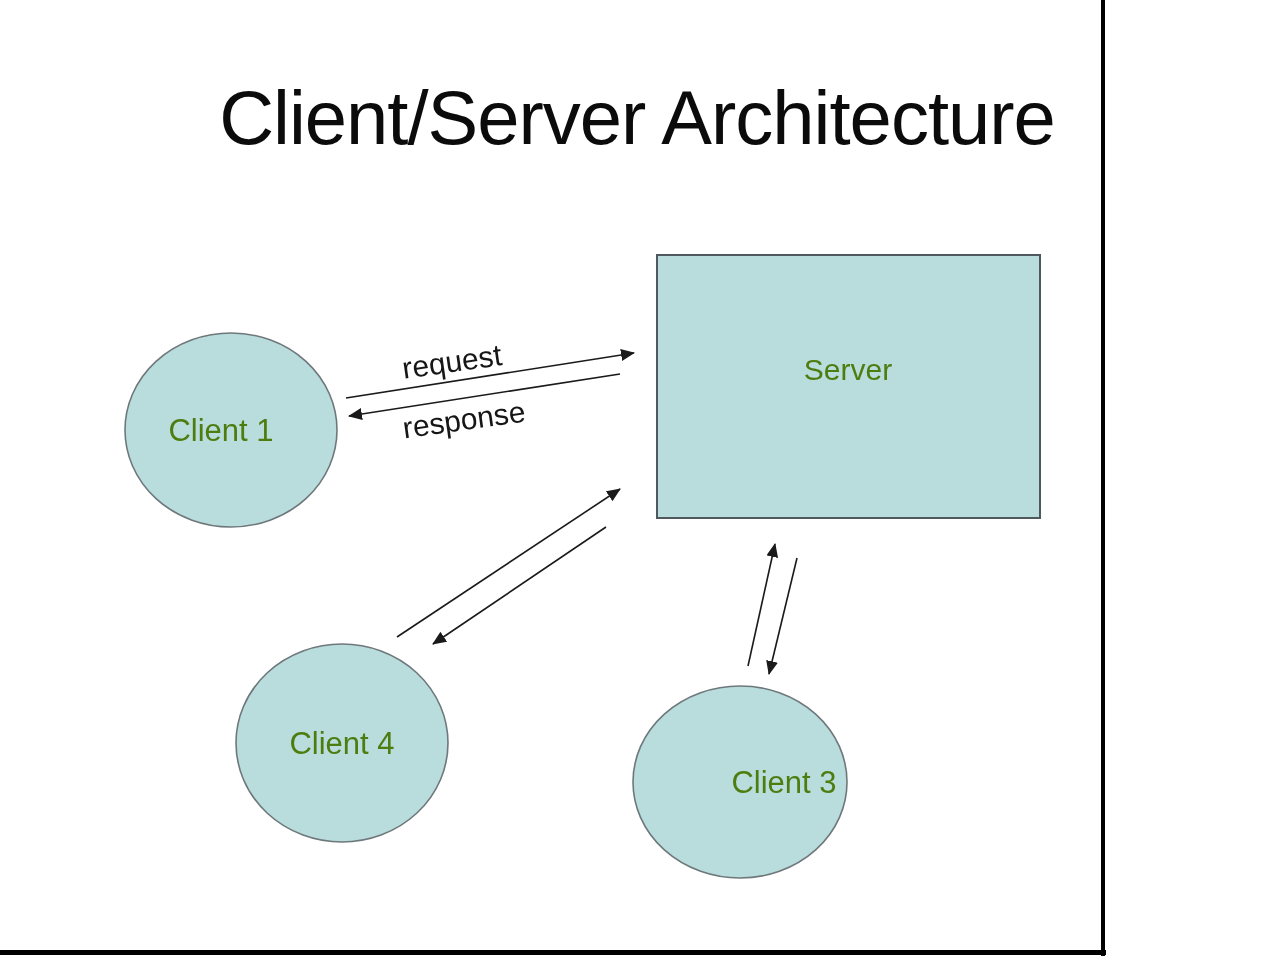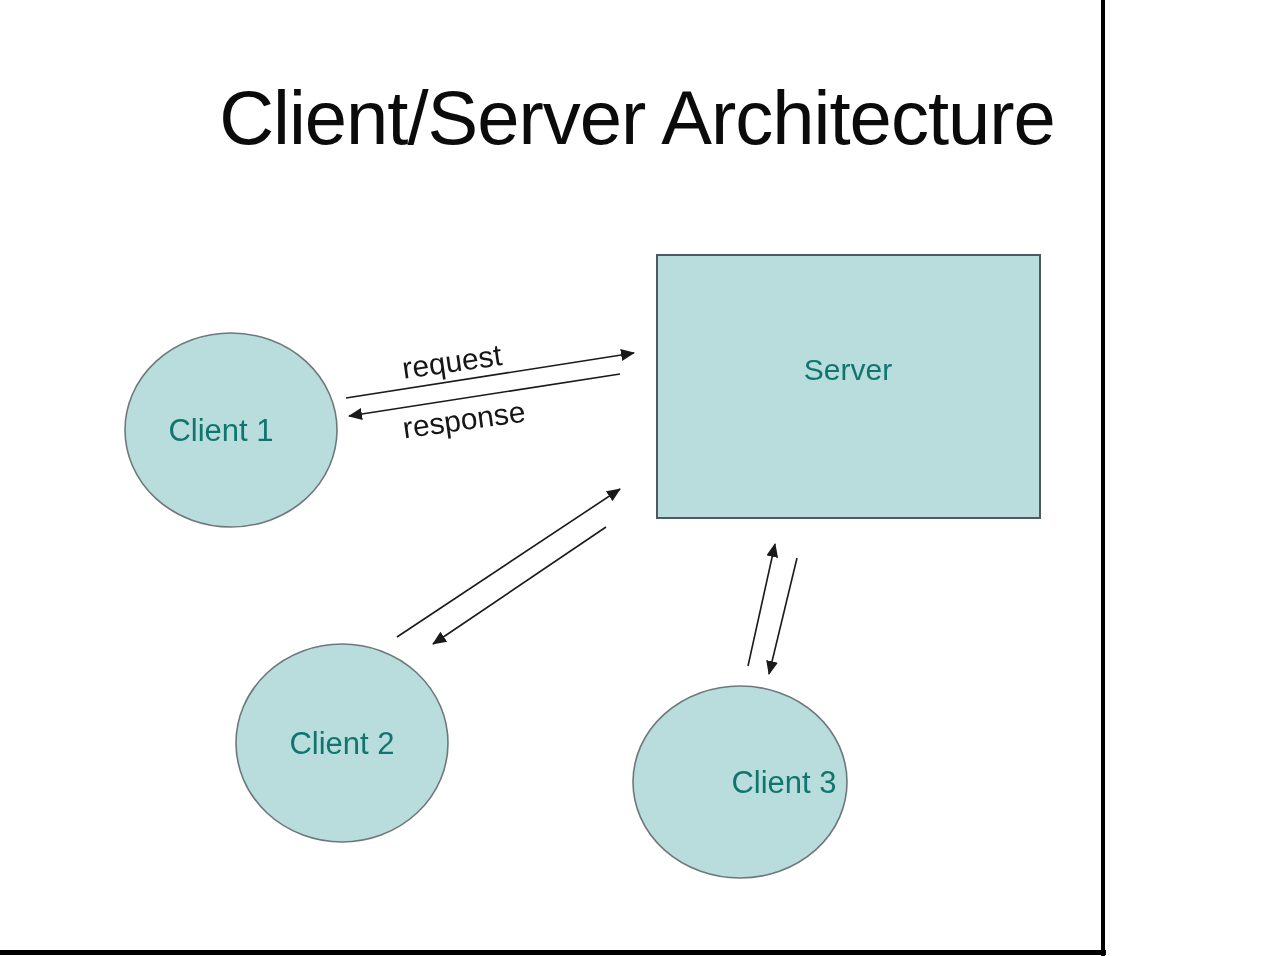--- a/index.html
+++ b/index.html
@@ -38,21 +38,21 @@
     color:#0b0b0b;
     white-space:nowrap;
   }
   .diagram-svg{
     position:absolute; left:0; top:0; width:1274px; height:956px;
   }
   .node-label{
     position:absolute;
     transform:translate(-50%,-50%);
     font-size:31px;
-    color:#0f766e;
+    color:#4d7c0f;
     white-space:nowrap;
   }
   .server-label{ font-size:30px; }
   .edge-label{
     position:absolute;
     transform:translate(-50%,-50%) rotate(-8deg);
     font-size:30px;
     color:#161616;
     white-space:nowrap;
   }
@@ -82,21 +82,21 @@
 
     <line x1="397" y1="637" x2="620" y2="489" stroke="#1a1a1a" stroke-width="1.6" marker-end="url(#arrowhead)"></line>
     <line x1="606" y1="527" x2="433" y2="644" stroke="#1a1a1a" stroke-width="1.6" marker-end="url(#arrowhead)"></line>
 
     <line x1="748" y1="666" x2="775" y2="544" stroke="#1a1a1a" stroke-width="1.6" marker-end="url(#arrowhead)"></line>
     <line x1="797" y1="558" x2="769" y2="674" stroke="#1a1a1a" stroke-width="1.6" marker-end="url(#arrowhead)"></line>
   </svg>
 
   <div class="node-label server-label" style="left:848px; top:370px;">Server</div>
   <div class="node-label" style="left:221px; top:431px;">Client 1</div>
-  <div class="node-label" style="left:342px; top:744px;">Client 2</div>
+  <div class="node-label" style="left:342px; top:744px;">Client 4</div>
   <div class="node-label" style="left:784px; top:783px;">Client 3</div>
 
   <div class="edge-label" style="left:452px; top:362px;">request</div>
   <div class="edge-label" style="left:464px; top:420px;">response</div>
 
   <div class="edge-right"></div>
   <div class="edge-bottom"></div>
 </div>
 
 </body></html>

